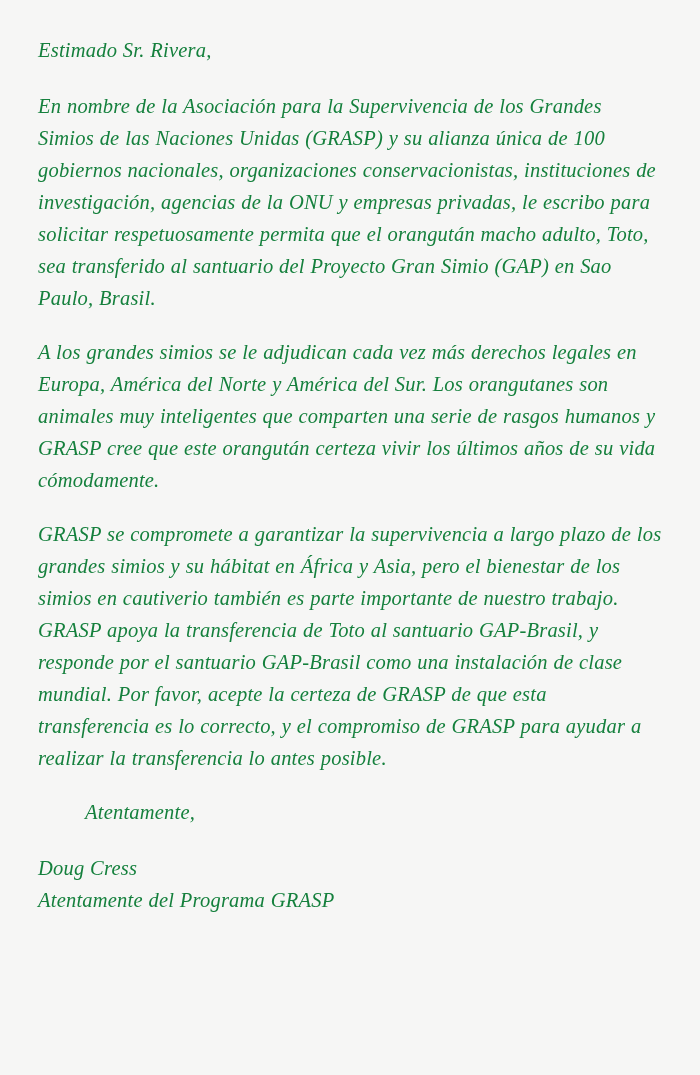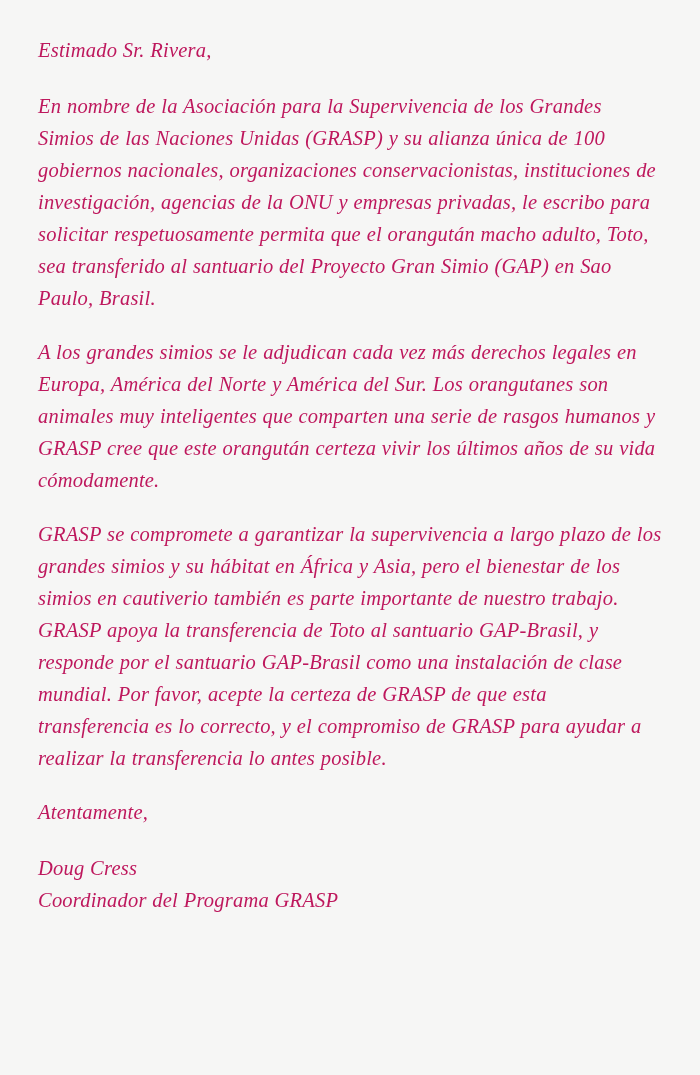--- a/index.html
+++ b/index.html
@@ -20,37 +20,38 @@
     min-height: 1075px;
     padding: 34px 38px 20px 38px;
     background: #f6f6f5;
   }
 
   .para {
     margin: 0 0 22px 0;
     font-style: italic;
     font-size: 20.5px;
     line-height: 32px;
-    color: #be185d;
+    color: #15803d;
     letter-spacing: 0.01em;
     max-width: 625px;
     text-align: left;
     word-spacing: 0.02em;
   }
 
   .para:last-child {
     margin-bottom: 0;
   }
 
   .para.salutation {
     margin-bottom: 24px;
   }
 
   .para.closing {
     margin-bottom: 24px;
+    margin-left: 47px;
   }
 
   .para.signature {
     margin-bottom: 16px;
   }
 
   .sig-line {
     display: block;
   }
 </style>
@@ -65,16 +66,16 @@
 
   <p class="para">A los grandes simios se le adjudican cada vez más derechos legales en Europa, América del Norte y América del Sur. Los orangutanes son animales muy inteligentes que comparten una serie de rasgos humanos y GRASP cree que este orangután certeza vivir los últimos años de su vida cómodamente.</p>
 
 
   <p class="para">GRASP se compromete a garantizar la supervivencia a largo plazo de los grandes simios y su hábitat en África y Asia, pero el bienestar de los simios en cautiverio también es parte importante de nuestro trabajo. GRASP apoya la transferencia de Toto al santuario GAP-Brasil, y responde por el santuario GAP-Brasil como una instalación de clase mundial. Por favor, acepte la certeza de GRASP de que esta transferencia es lo correcto, y el compromiso de GRASP para ayudar a realizar la transferencia lo antes posible.</p>
 
   <p class="para closing">Atentamente,</p>
 
   <p class="para signature">
     <span class="sig-line">Doug Cress</span>
-    <span class="sig-line">Coordinador del Programa GRASP</span>
+    <span class="sig-line">Atentamente del Programa GRASP</span>
   </p>
 
 </div>
 
 </body></html>

